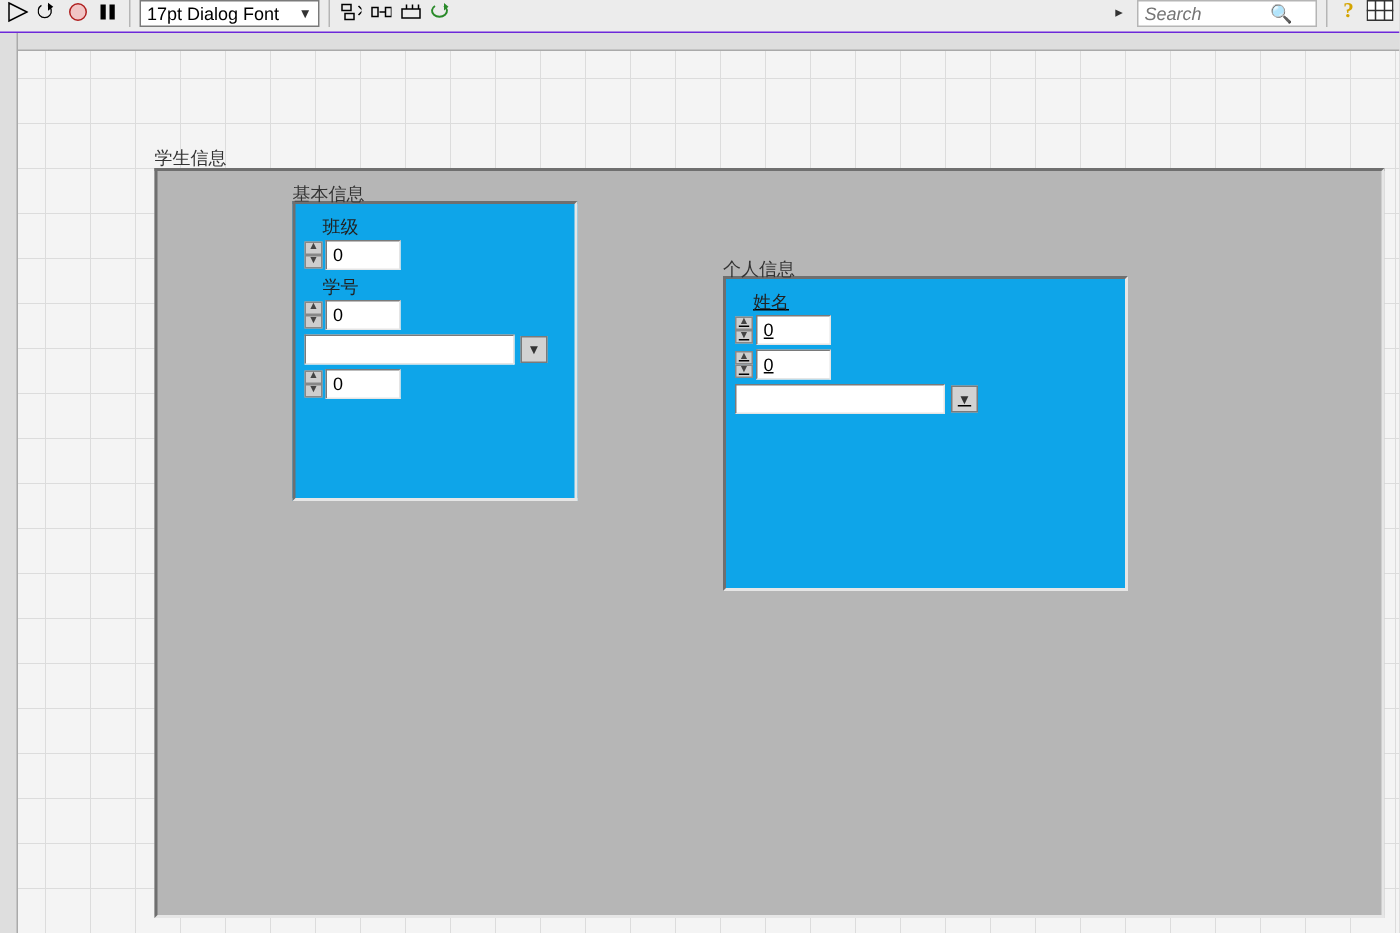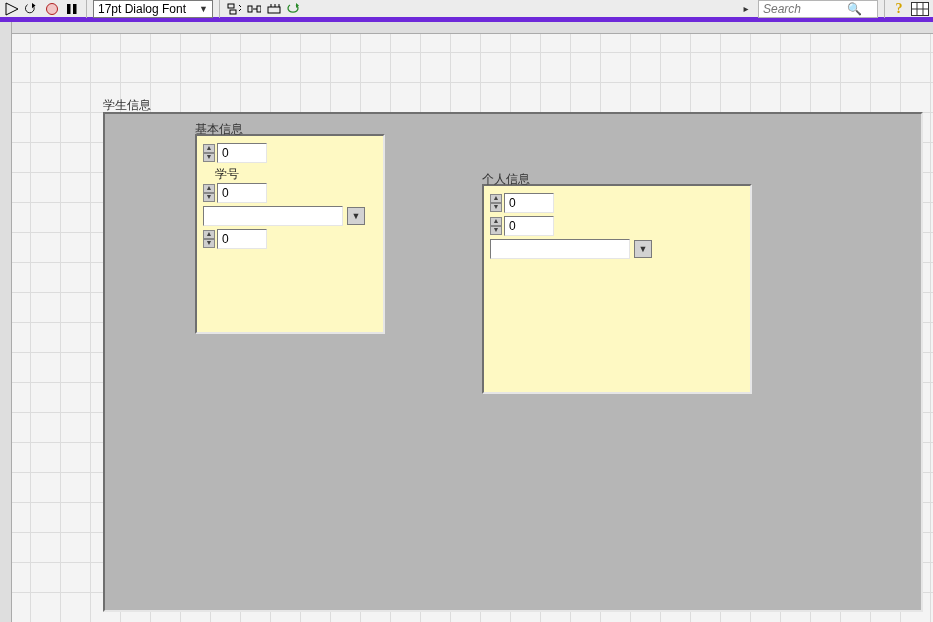--- a/index.html
+++ b/index.html
@@ -7,23 +7,23 @@
   font-family: "Microsoft YaHei", Tahoma, sans-serif;
   font-size: 12px;
   background: #fff;
   width: 933px;
   height: 622px;
   overflow: hidden;
 }
 .toolbar {
   height: 22px;
   background: #ececec;
-  border-bottom: 5px solid #6d28d9;
+  border-bottom: 1px solid #6d28d9;
   display: flex;
-  align-items: center;
+  align-items: flex-start;
   padding: 0 4px;
   gap: 4px;
 }
 .tb-icon {
   width: 16px; height: 16px;
   display: inline-flex; align-items: center; justify-content: center;
   border: 1px solid transparent;
   font-size: 11px;
 }
 .tb-sep { width:1px; height:18px; background:#b5b5b5; margin:0 2px; }
@@ -60,21 +60,21 @@
   position:absolute; left:103px; top:75px; font-size:12px; color:#333;
 }
 .outer-panel {
   position:absolute; left:103px; top:90px; width:820px; height:500px;
   background:#b6b6b6;
   border:2px solid; border-color:#6f6f6f #e6e6e6 #e6e6e6 #6f6f6f;
 }
 
 .cluster {
   position:absolute;
-  background:#fef9c3;
+  background:#0ea5e9;
   border:2px solid; border-color:#6f6f6f #e6e6e6 #e6e6e6 #6f6f6f;
   padding:4px 6px 8px 6px;
 }
 .cluster-label {
   position:absolute; top:-15px; left:-2px; font-size:12px; color:#333;
 }
 
 .field-wrap { margin:3px 0 2px; }
 .field-label { font-size:12px; color:#222; padding-left:12px; }
 .numeric {
@@ -187,20 +187,21 @@
   <div class="hruler"></div>
   <div class="vruler"></div>
 
   <div class="outer-cluster-label">学生信息</div>
   <div class="outer-panel">
 
     <div class="cluster" style="left:90px; top:20px; width:190px; height:200px;">
       <div class="cluster-label">基本信息</div>
 
       <div class="field-wrap">
+        <div class="field-label">班级</div>
         <div class="numeric">
           <div class="spin">
             <div class="spin-btn">▲</div>
             <div class="spin-btn">▼</div>
           </div>
           <input class="num-input" value="0" style="">
         </div>
       </div>
 
       <div class="field-wrap">
@@ -225,24 +226,25 @@
         <div class="numeric">
           <div class="spin">
             <div class="spin-btn">▲</div>
             <div class="spin-btn">▼</div>
           </div>
           <input class="num-input" value="0" style="">
         </div>
       </div>
     </div>
 
-    <div class="cluster" style="left:377px; top:70px; width:270px; height:210px;">
+    <div class="cluster" style="left:377px; top:70px; width:270px; height:210px;text-decoration:underline;">
       <div class="cluster-label">个人信息</div>
 
       <div class="field-wrap">
+        <div class="field-label">姓名</div>
         <div class="numeric">
           <div class="spin">
             <div class="spin-btn">▲</div>
             <div class="spin-btn">▼</div>
           </div>
           <input class="num-input" value="0" style="">
         </div>
       </div>
 
       <div class="field-wrap">

